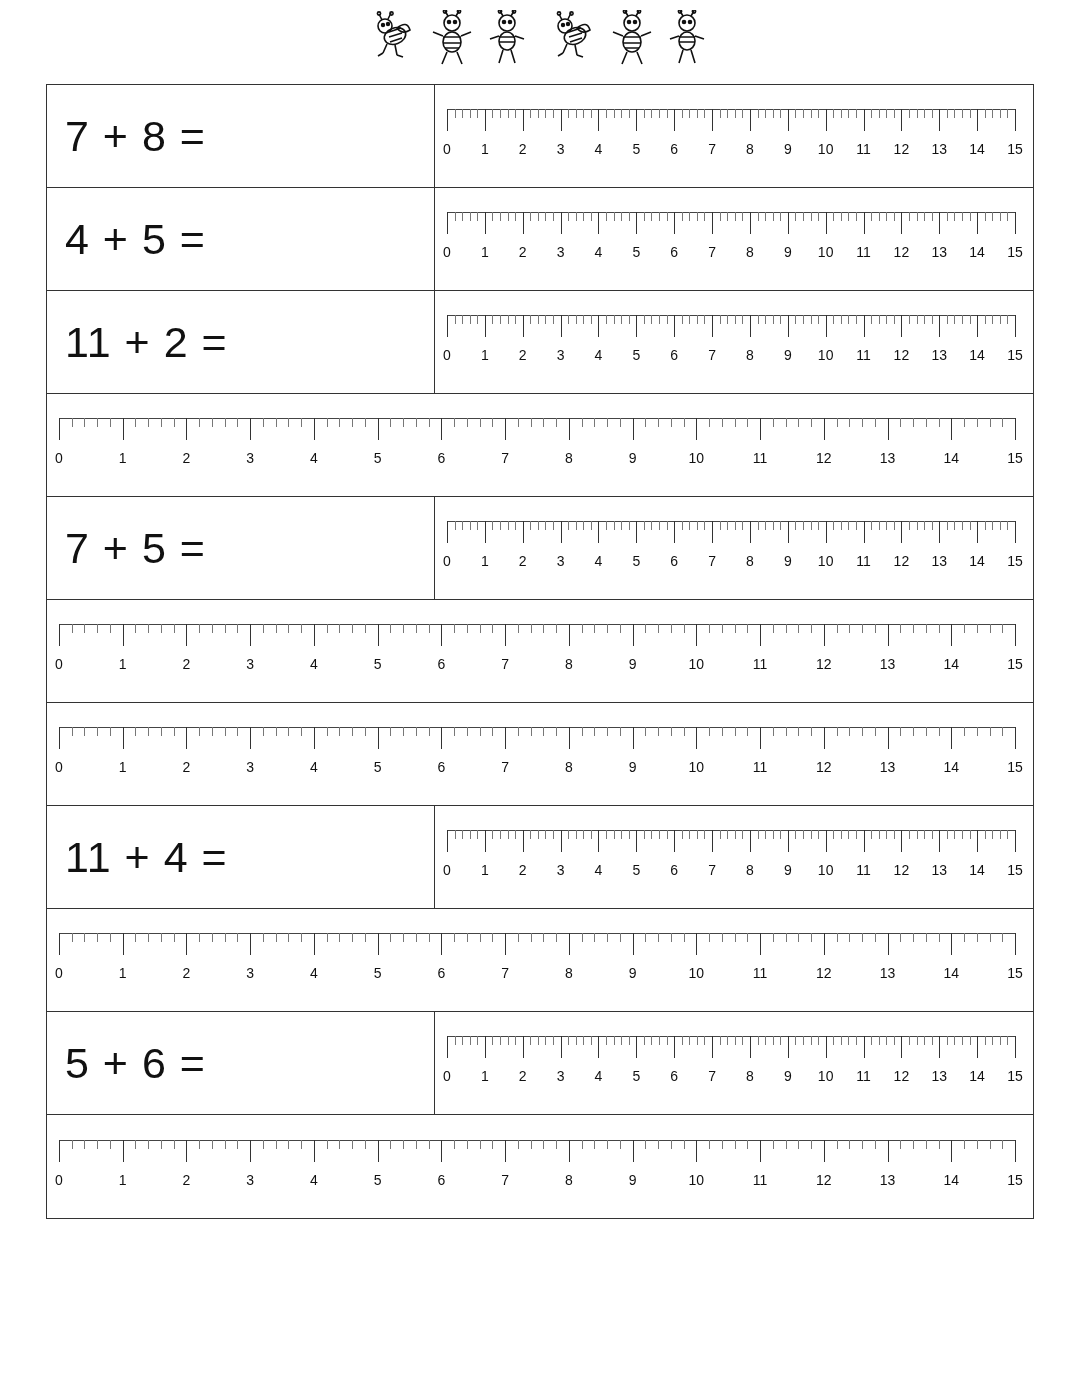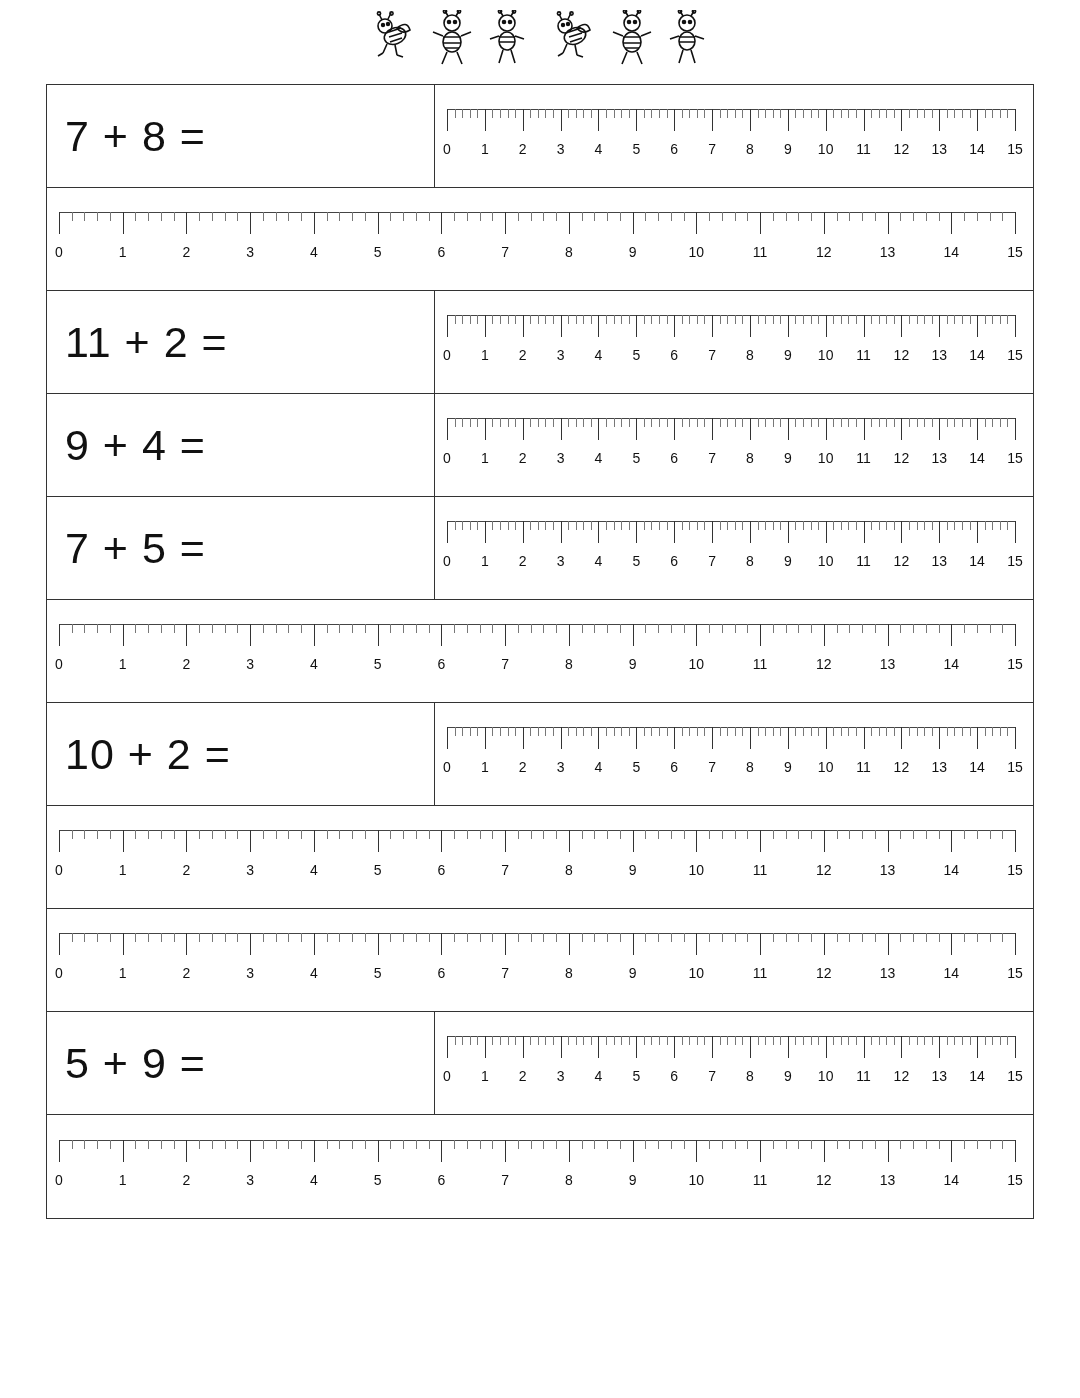--- a/index.html
+++ b/index.html
@@ -344,20 +344,21 @@
             <span class="lbl" style="left: 66.6667%;">10</span>
             <span class="lbl" style="left: 73.3333%;">11</span>
             <span class="lbl" style="left: 80%;">12</span>
             <span class="lbl" style="left: 86.6667%;">13</span>
             <span class="lbl" style="left: 93.3333%;">14</span>
             <span class="lbl" style="left: 100%;">15</span>
           </div>
         </div>
       </div>
       <div class="prob-row">
+        <div class="prob-expr">4 + 5 =</div>
         <div class="prob-line">
           <div class="ruler">
             <div class="baseline"></div>
             <div class="tick major" style="left: 0%;"></div>
             <div class="tick minor" style="left: 1.33333%;"></div>
             <div class="tick minor" style="left: 2.66667%;"></div>
             <div class="tick minor" style="left: 4%;"></div>
             <div class="tick minor" style="left: 5.33333%;"></div>
             <div class="tick major" style="left: 6.66667%;"></div>
             <div class="tick minor" style="left: 8%;"></div>
@@ -547,21 +548,20 @@
             <span class="lbl" style="left: 66.6667%;">10</span>
             <span class="lbl" style="left: 73.3333%;">11</span>
             <span class="lbl" style="left: 80%;">12</span>
             <span class="lbl" style="left: 86.6667%;">13</span>
             <span class="lbl" style="left: 93.3333%;">14</span>
             <span class="lbl" style="left: 100%;">15</span>
           </div>
         </div>
       </div>
       <div class="prob-row">
-        <div class="prob-expr">9 + 4 =</div>
         <div class="prob-line">
           <div class="ruler">
             <div class="baseline"></div>
             <div class="tick major" style="left: 0%;"></div>
             <div class="tick minor" style="left: 1.33333%;"></div>
             <div class="tick minor" style="left: 2.66667%;"></div>
             <div class="tick minor" style="left: 4%;"></div>
             <div class="tick minor" style="left: 5.33333%;"></div>
             <div class="tick major" style="left: 6.66667%;"></div>
             <div class="tick minor" style="left: 8%;"></div>
@@ -852,21 +852,122 @@
             <span class="lbl" style="left: 66.6667%;">10</span>
             <span class="lbl" style="left: 73.3333%;">11</span>
             <span class="lbl" style="left: 80%;">12</span>
             <span class="lbl" style="left: 86.6667%;">13</span>
             <span class="lbl" style="left: 93.3333%;">14</span>
             <span class="lbl" style="left: 100%;">15</span>
           </div>
         </div>
       </div>
       <div class="prob-row">
-        <div class="prob-expr">10 + 2 =</div>
+        <div class="prob-line">
+          <div class="ruler">
+            <div class="baseline"></div>
+            <div class="tick major" style="left: 0%;"></div>
+            <div class="tick minor" style="left: 1.33333%;"></div>
+            <div class="tick minor" style="left: 2.66667%;"></div>
+            <div class="tick minor" style="left: 4%;"></div>
+            <div class="tick minor" style="left: 5.33333%;"></div>
+            <div class="tick major" style="left: 6.66667%;"></div>
+            <div class="tick minor" style="left: 8%;"></div>
+            <div class="tick minor" style="left: 9.33333%;"></div>
+            <div class="tick minor" style="left: 10.6667%;"></div>
+            <div class="tick minor" style="left: 12%;"></div>
+            <div class="tick major" style="left: 13.3333%;"></div>
+            <div class="tick minor" style="left: 14.6667%;"></div>
+            <div class="tick minor" style="left: 16%;"></div>
+            <div class="tick minor" style="left: 17.3333%;"></div>
+            <div class="tick minor" style="left: 18.6667%;"></div>
+            <div class="tick major" style="left: 20%;"></div>
+            <div class="tick minor" style="left: 21.3333%;"></div>
+            <div class="tick minor" style="left: 22.6667%;"></div>
+            <div class="tick minor" style="left: 24%;"></div>
+            <div class="tick minor" style="left: 25.3333%;"></div>
+            <div class="tick major" style="left: 26.6667%;"></div>
+            <div class="tick minor" style="left: 28%;"></div>
+            <div class="tick minor" style="left: 29.3333%;"></div>
+            <div class="tick minor" style="left: 30.6667%;"></div>
+            <div class="tick minor" style="left: 32%;"></div>
+            <div class="tick major" style="left: 33.3333%;"></div>
+            <div class="tick minor" style="left: 34.6667%;"></div>
+            <div class="tick minor" style="left: 36%;"></div>
+            <div class="tick minor" style="left: 37.3333%;"></div>
+            <div class="tick minor" style="left: 38.6667%;"></div>
+            <div class="tick major" style="left: 40%;"></div>
+            <div class="tick minor" style="left: 41.3333%;"></div>
+            <div class="tick minor" style="left: 42.6667%;"></div>
+            <div class="tick minor" style="left: 44%;"></div>
+            <div class="tick minor" style="left: 45.3333%;"></div>
+            <div class="tick major" style="left: 46.6667%;"></div>
+            <div class="tick minor" style="left: 48%;"></div>
+            <div class="tick minor" style="left: 49.3333%;"></div>
+            <div class="tick minor" style="left: 50.6667%;"></div>
+            <div class="tick minor" style="left: 52%;"></div>
+            <div class="tick major" style="left: 53.3333%;"></div>
+            <div class="tick minor" style="left: 54.6667%;"></div>
+            <div class="tick minor" style="left: 56%;"></div>
+            <div class="tick minor" style="left: 57.3333%;"></div>
+            <div class="tick minor" style="left: 58.6667%;"></div>
+            <div class="tick major" style="left: 60%;"></div>
+            <div class="tick minor" style="left: 61.3333%;"></div>
+            <div class="tick minor" style="left: 62.6667%;"></div>
+            <div class="tick minor" style="left: 64%;"></div>
+            <div class="tick minor" style="left: 65.3333%;"></div>
+            <div class="tick major" style="left: 66.6667%;"></div>
+            <div class="tick minor" style="left: 68%;"></div>
+            <div class="tick minor" style="left: 69.3333%;"></div>
+            <div class="tick minor" style="left: 70.6667%;"></div>
+            <div class="tick minor" style="left: 72%;"></div>
+            <div class="tick major" style="left: 73.3333%;"></div>
+            <div class="tick minor" style="left: 74.6667%;"></div>
+            <div class="tick minor" style="left: 76%;"></div>
+            <div class="tick minor" style="left: 77.3333%;"></div>
+            <div class="tick minor" style="left: 78.6667%;"></div>
+            <div class="tick major" style="left: 80%;"></div>
+            <div class="tick minor" style="left: 81.3333%;"></div>
+            <div class="tick minor" style="left: 82.6667%;"></div>
+            <div class="tick minor" style="left: 84%;"></div>
+            <div class="tick minor" style="left: 85.3333%;"></div>
+            <div class="tick major" style="left: 86.6667%;"></div>
+            <div class="tick minor" style="left: 88%;"></div>
+            <div class="tick minor" style="left: 89.3333%;"></div>
+            <div class="tick minor" style="left: 90.6667%;"></div>
+            <div class="tick minor" style="left: 92%;"></div>
+            <div class="tick major" style="left: 93.3333%;"></div>
+            <div class="tick minor" style="left: 94.6667%;"></div>
+            <div class="tick minor" style="left: 96%;"></div>
+            <div class="tick minor" style="left: 97.3333%;"></div>
+            <div class="tick minor" style="left: 98.6667%;"></div>
+            <div class="tick major" style="left: 100%;"></div>
+          </div>
+          <div class="labels">
+            <span class="lbl" style="left: 0%;">0</span>
+            <span class="lbl" style="left: 6.66667%;">1</span>
+            <span class="lbl" style="left: 13.3333%;">2</span>
+            <span class="lbl" style="left: 20%;">3</span>
+            <span class="lbl" style="left: 26.6667%;">4</span>
+            <span class="lbl" style="left: 33.3333%;">5</span>
+            <span class="lbl" style="left: 40%;">6</span>
+            <span class="lbl" style="left: 46.6667%;">7</span>
+            <span class="lbl" style="left: 53.3333%;">8</span>
+            <span class="lbl" style="left: 60%;">9</span>
+            <span class="lbl" style="left: 66.6667%;">10</span>
+            <span class="lbl" style="left: 73.3333%;">11</span>
+            <span class="lbl" style="left: 80%;">12</span>
+            <span class="lbl" style="left: 86.6667%;">13</span>
+            <span class="lbl" style="left: 93.3333%;">14</span>
+            <span class="lbl" style="left: 100%;">15</span>
+          </div>
+        </div>
+      </div>
+      <div class="prob-row">
+        <div class="prob-expr">11 + 4 =</div>
         <div class="prob-line">
           <div class="ruler">
             <div class="baseline"></div>
             <div class="tick major" style="left: 0%;"></div>
             <div class="tick minor" style="left: 1.33333%;"></div>
             <div class="tick minor" style="left: 2.66667%;"></div>
             <div class="tick minor" style="left: 4%;"></div>
             <div class="tick minor" style="left: 5.33333%;"></div>
             <div class="tick major" style="left: 6.66667%;"></div>
             <div class="tick minor" style="left: 8%;"></div>
@@ -1055,122 +1156,21 @@
             <span class="lbl" style="left: 66.6667%;">10</span>
             <span class="lbl" style="left: 73.3333%;">11</span>
             <span class="lbl" style="left: 80%;">12</span>
             <span class="lbl" style="left: 86.6667%;">13</span>
             <span class="lbl" style="left: 93.3333%;">14</span>
             <span class="lbl" style="left: 100%;">15</span>
           </div>
         </div>
       </div>
       <div class="prob-row">
-        <div class="prob-line">
-          <div class="ruler">
-            <div class="baseline"></div>
-            <div class="tick major" style="left: 0%;"></div>
-            <div class="tick minor" style="left: 1.33333%;"></div>
-            <div class="tick minor" style="left: 2.66667%;"></div>
-            <div class="tick minor" style="left: 4%;"></div>
-            <div class="tick minor" style="left: 5.33333%;"></div>
-            <div class="tick major" style="left: 6.66667%;"></div>
-            <div class="tick minor" style="left: 8%;"></div>
-            <div class="tick minor" style="left: 9.33333%;"></div>
-            <div class="tick minor" style="left: 10.6667%;"></div>
-            <div class="tick minor" style="left: 12%;"></div>
-            <div class="tick major" style="left: 13.3333%;"></div>
-            <div class="tick minor" style="left: 14.6667%;"></div>
-            <div class="tick minor" style="left: 16%;"></div>
-            <div class="tick minor" style="left: 17.3333%;"></div>
-            <div class="tick minor" style="left: 18.6667%;"></div>
-            <div class="tick major" style="left: 20%;"></div>
-            <div class="tick minor" style="left: 21.3333%;"></div>
-            <div class="tick minor" style="left: 22.6667%;"></div>
-            <div class="tick minor" style="left: 24%;"></div>
-            <div class="tick minor" style="left: 25.3333%;"></div>
-            <div class="tick major" style="left: 26.6667%;"></div>
-            <div class="tick minor" style="left: 28%;"></div>
-            <div class="tick minor" style="left: 29.3333%;"></div>
-            <div class="tick minor" style="left: 30.6667%;"></div>
-            <div class="tick minor" style="left: 32%;"></div>
-            <div class="tick major" style="left: 33.3333%;"></div>
-            <div class="tick minor" style="left: 34.6667%;"></div>
-            <div class="tick minor" style="left: 36%;"></div>
-            <div class="tick minor" style="left: 37.3333%;"></div>
-            <div class="tick minor" style="left: 38.6667%;"></div>
-            <div class="tick major" style="left: 40%;"></div>
-            <div class="tick minor" style="left: 41.3333%;"></div>
-            <div class="tick minor" style="left: 42.6667%;"></div>
-            <div class="tick minor" style="left: 44%;"></div>
-            <div class="tick minor" style="left: 45.3333%;"></div>
-            <div class="tick major" style="left: 46.6667%;"></div>
-            <div class="tick minor" style="left: 48%;"></div>
-            <div class="tick minor" style="left: 49.3333%;"></div>
-            <div class="tick minor" style="left: 50.6667%;"></div>
-            <div class="tick minor" style="left: 52%;"></div>
-            <div class="tick major" style="left: 53.3333%;"></div>
-            <div class="tick minor" style="left: 54.6667%;"></div>
-            <div class="tick minor" style="left: 56%;"></div>
-            <div class="tick minor" style="left: 57.3333%;"></div>
-            <div class="tick minor" style="left: 58.6667%;"></div>
-            <div class="tick major" style="left: 60%;"></div>
-            <div class="tick minor" style="left: 61.3333%;"></div>
-            <div class="tick minor" style="left: 62.6667%;"></div>
-            <div class="tick minor" style="left: 64%;"></div>
-            <div class="tick minor" style="left: 65.3333%;"></div>
-            <div class="tick major" style="left: 66.6667%;"></div>
-            <div class="tick minor" style="left: 68%;"></div>
-            <div class="tick minor" style="left: 69.3333%;"></div>
-            <div class="tick minor" style="left: 70.6667%;"></div>
-            <div class="tick minor" style="left: 72%;"></div>
-            <div class="tick major" style="left: 73.3333%;"></div>
-            <div class="tick minor" style="left: 74.6667%;"></div>
-            <div class="tick minor" style="left: 76%;"></div>
-            <div class="tick minor" style="left: 77.3333%;"></div>
-            <div class="tick minor" style="left: 78.6667%;"></div>
-            <div class="tick major" style="left: 80%;"></div>
-            <div class="tick minor" style="left: 81.3333%;"></div>
-            <div class="tick minor" style="left: 82.6667%;"></div>
-            <div class="tick minor" style="left: 84%;"></div>
-            <div class="tick minor" style="left: 85.3333%;"></div>
-            <div class="tick major" style="left: 86.6667%;"></div>
-            <div class="tick minor" style="left: 88%;"></div>
-            <div class="tick minor" style="left: 89.3333%;"></div>
-            <div class="tick minor" style="left: 90.6667%;"></div>
-            <div class="tick minor" style="left: 92%;"></div>
-            <div class="tick major" style="left: 93.3333%;"></div>
-            <div class="tick minor" style="left: 94.6667%;"></div>
-            <div class="tick minor" style="left: 96%;"></div>
-            <div class="tick minor" style="left: 97.3333%;"></div>
-            <div class="tick minor" style="left: 98.6667%;"></div>
-            <div class="tick major" style="left: 100%;"></div>
-          </div>
-          <div class="labels">
-            <span class="lbl" style="left: 0%;">0</span>
-            <span class="lbl" style="left: 6.66667%;">1</span>
-            <span class="lbl" style="left: 13.3333%;">2</span>
-            <span class="lbl" style="left: 20%;">3</span>
-            <span class="lbl" style="left: 26.6667%;">4</span>
-            <span class="lbl" style="left: 33.3333%;">5</span>
-            <span class="lbl" style="left: 40%;">6</span>
-            <span class="lbl" style="left: 46.6667%;">7</span>
-            <span class="lbl" style="left: 53.3333%;">8</span>
-            <span class="lbl" style="left: 60%;">9</span>
-            <span class="lbl" style="left: 66.6667%;">10</span>
-            <span class="lbl" style="left: 73.3333%;">11</span>
-            <span class="lbl" style="left: 80%;">12</span>
-            <span class="lbl" style="left: 86.6667%;">13</span>
-            <span class="lbl" style="left: 93.3333%;">14</span>
-            <span class="lbl" style="left: 100%;">15</span>
-          </div>
-        </div>
-      </div>
-      <div class="prob-row">
-        <div class="prob-expr">5 + 9 =</div>
+        <div class="prob-expr">5 + 6 =</div>
         <div class="prob-line">
           <div class="ruler">
             <div class="baseline"></div>
             <div class="tick major" style="left: 0%;"></div>
             <div class="tick minor" style="left: 1.33333%;"></div>
             <div class="tick minor" style="left: 2.66667%;"></div>
             <div class="tick minor" style="left: 4%;"></div>
             <div class="tick minor" style="left: 5.33333%;"></div>
             <div class="tick major" style="left: 6.66667%;"></div>
             <div class="tick minor" style="left: 8%;"></div>

